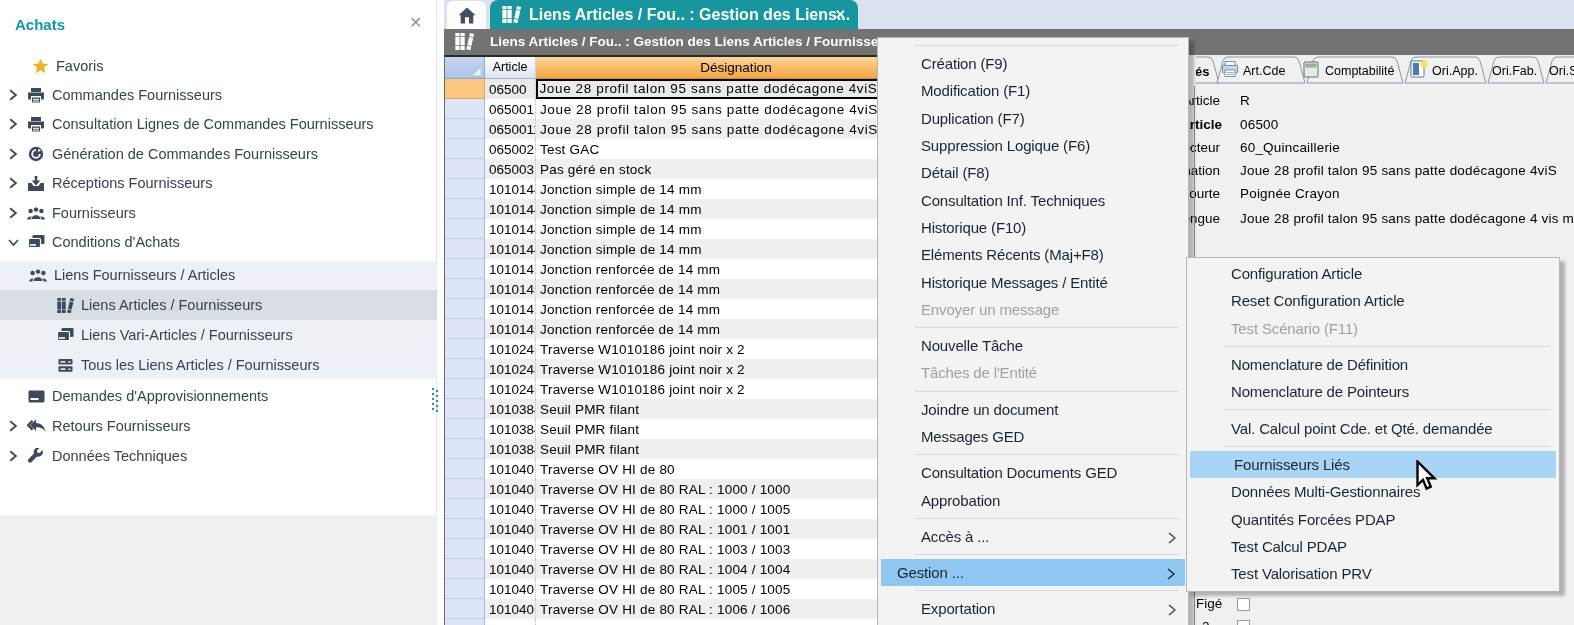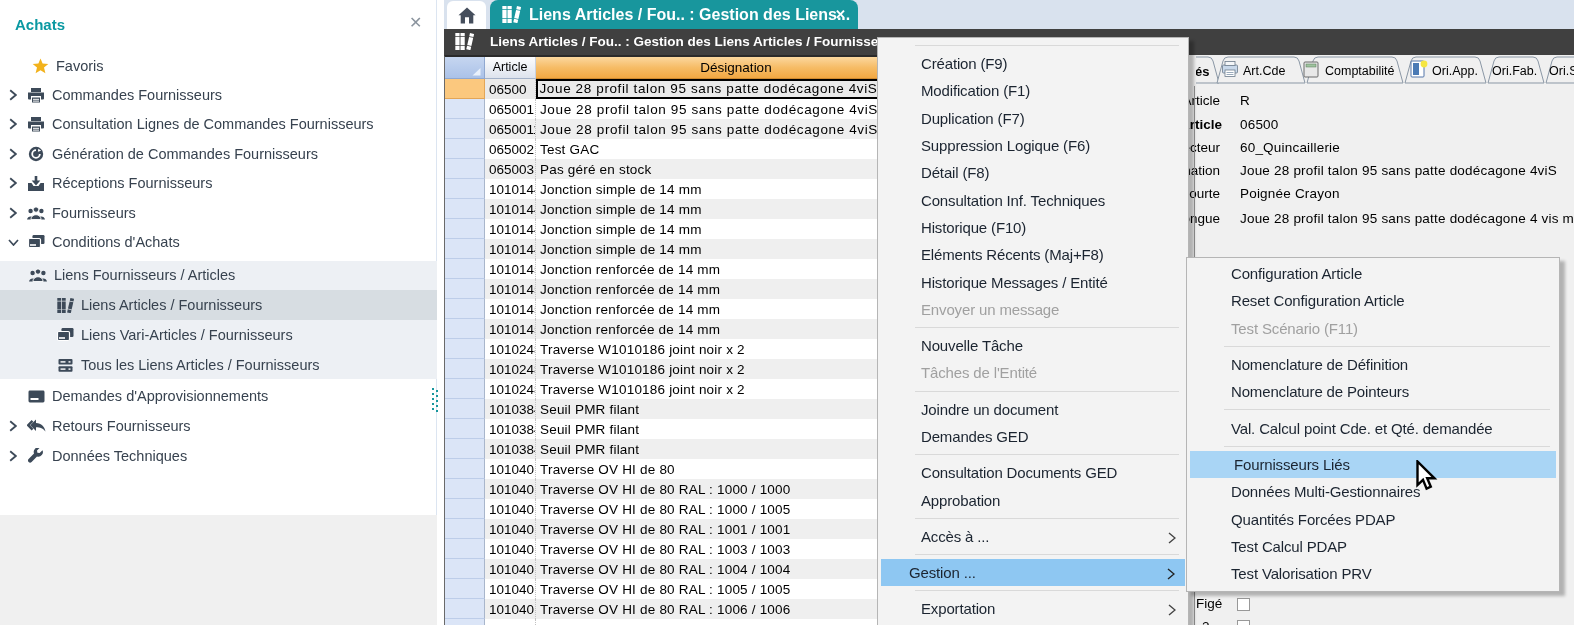--- a/index.html
+++ b/index.html
@@ -22,21 +22,21 @@
 #sb-grip { position:absolute; left:432px; top:388px; width:6px; height:24px;
   background-image:repeating-linear-gradient(#18969d 0 2px, transparent 2px 5px), repeating-linear-gradient(#18969d 0 2px, transparent 2px 5px);
   background-size:2px 100%, 2px 100%; background-position:0 0, 4px 2px; background-repeat:no-repeat; }
 
 
 #topstrip { left:444px; top:0; width:1130px; height:29px; background:#d9e2ee; }
 #hometab { left:447px; top:1px; width:39px; height:28px; background:#ffffff; border-radius:6px 6px 0 0; display:flex; align-items:center; justify-content:center; }
 #tealtab { left:490px; top:0; width:368px; height:29px; background:#18969d; border-radius:8px 8px 0 0; display:flex; align-items:center; color:#fff; position:absolute; }
 #tealtab .txt { font-weight:bold; font-size:16px; margin-left:8px; white-space:nowrap; }
 #tealtab .x { font-weight:bold; font-size:13px; position:absolute; left:345px; top:6.5px; }
-#tealbar2 { left:444px; top:29px; width:1130px; height:25.5px; background:#404040; display:flex; align-items:center; color:#fff; }
+#tealbar2 { left:444px; top:29px; width:1130px; height:25.5px; background:#737373; display:flex; align-items:center; color:#fff; }
 #tealbar2 .txt { font-weight:bold; font-size:13.5px; margin-left:16px; white-space:nowrap; }
 
 
 #grid { left:444px; top:54.5px; width:434px; height:570.5px; border-top:2.5px solid #2a2a2a; border-left:1px solid #6a6a6a; background:#fff; overflow:hidden; font-size:13.5px; }
 #ghead { display:flex; height:22px; }
 #ghead .c0 { width:40px; background:linear-gradient(#c6d6f0,#abc2e8); border-right:1px solid #90a8d0; border-bottom:1px solid #90a8d0; position:relative; }
 #ghead .c0 svg { position:absolute; right:3px; bottom:2px; }
 #ghead .c1 { width:51px; background:linear-gradient(#fdfdfe,#dde3ed); border-right:1px solid #c9d1de; border-bottom:1px solid #a3b2c9; text-align:center; line-height:21px; color:#000; font-size:12.5px; }
 #ghead .c2 { width:400px; background:linear-gradient(#fbd79e 0%,#f6bc66 50%,#f2a843 100%); border-bottom:1px solid #d08a2f; text-align:center; line-height:21px; color:#000; font-size:13.5px; }
 .grow { display:flex; height:20px; }
@@ -48,21 +48,21 @@
 .grow .d.w { letter-spacing:0.62px; }
 .grow.odd .a, .grow.odd .d { background:#efefef; }
 .grow.sel .a { background:#eaeaea; }
 .grow.sel .d { background:#eaeaea; border:2.5px solid #000; padding:0.5px 0 0 1.5px; }
 
 
 .menu { position:absolute; z-index:10; background:#f3f3f3; border:1px solid #b5b5b5; box-shadow:5px 4px 3px rgba(0,0,0,0.26); font-size:15px; letter-spacing:-0.15px; color:#1b2430; }
 .mi { height:27.3px; display:flex; align-items:center; padding-left:43px; position:relative; white-space:nowrap; }
 .mi.dis { color:#a0a0a0; }
 .mi .arr { position:absolute; right:12px; top:7px; }
-.mi.hl { background:#8ec7f2; margin:0 3px; padding-left:28px; }
+.mi.hl { background:#8ec7f2; margin:0 3px; padding-left:16px; }
 .mi.hl .arr { right:10px; }
 .msep { height:9px; position:relative; }
 .msep::after { content:""; position:absolute; left:37px; right:9px; top:4px; border-top:1px solid #d9d9d9; }
 #menu { left:877px; top:37px; width:312px; height:610px; padding-top:3px; }
 #submenu { left:1186px; top:257px; width:374px; height:335px; padding-top:2px; }
 #submenu .mi { padding-left:44px; }
 #submenu .mi.hl { }
 #submenu .mi.hl { background:#a9d5f5; }
 
 
@@ -479,21 +479,21 @@
   <div class="mi">Consultation Inf. Techniques</div>
   <div class="mi">Historique (F10)</div>
   <div class="mi">Eléments Récents (Maj+F8)</div>
   <div class="mi">Historique Messages / Entité</div>
   <div class="mi dis">Envoyer un message</div>
   <div class="msep"></div>
   <div class="mi">Nouvelle Tâche</div>
   <div class="mi dis">Tâches de l'Entité</div>
   <div class="msep"></div>
   <div class="mi">Joindre un document</div>
-  <div class="mi">Demandes GED</div>
+  <div class="mi">Messages GED</div>
   <div class="msep"></div>
   <div class="mi">Consultation Documents GED</div>
   <div class="mi">Approbation</div>
   <div class="msep"></div>
   <div class="mi">Accès à ...<span class="arr"><svg width="8" height="12">
           <path d="M1 1 L7 6 L1 11" fill="none" stroke="#444" stroke-width="1.4"></path>
         </svg></span></div>
   <div class="msep"></div>
   <div class="mi hl">Gestion ...<span class="arr"><svg width="8" height="12">
           <path d="M1 1 L7 6 L1 11" fill="none" stroke="#222" stroke-width="1.4"></path>

